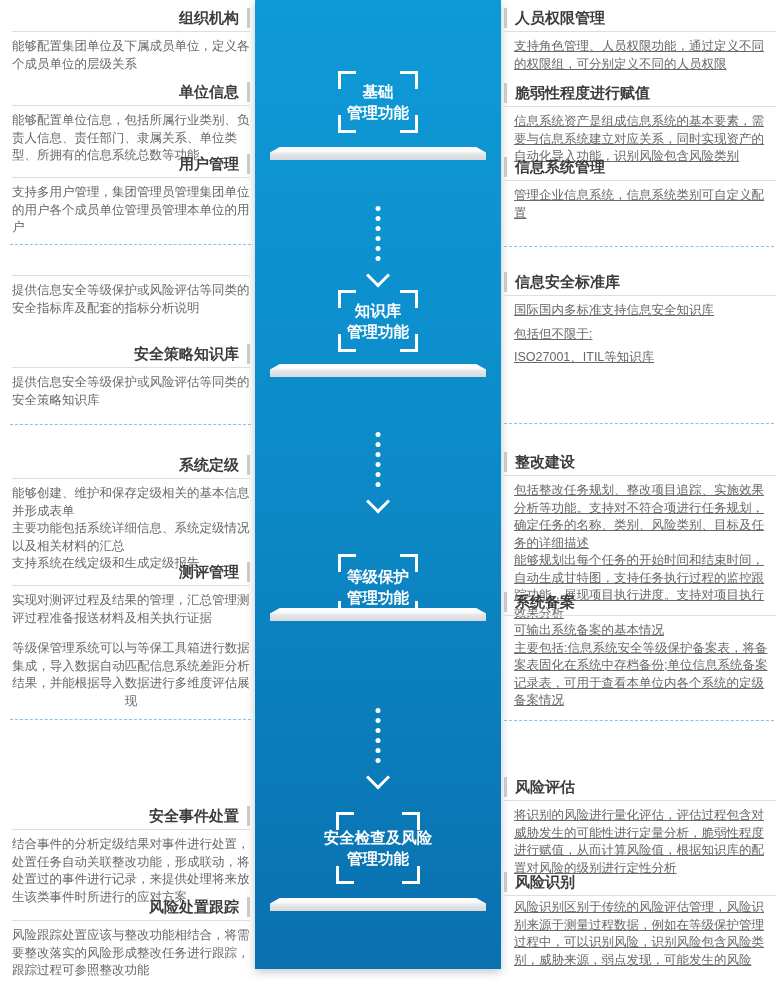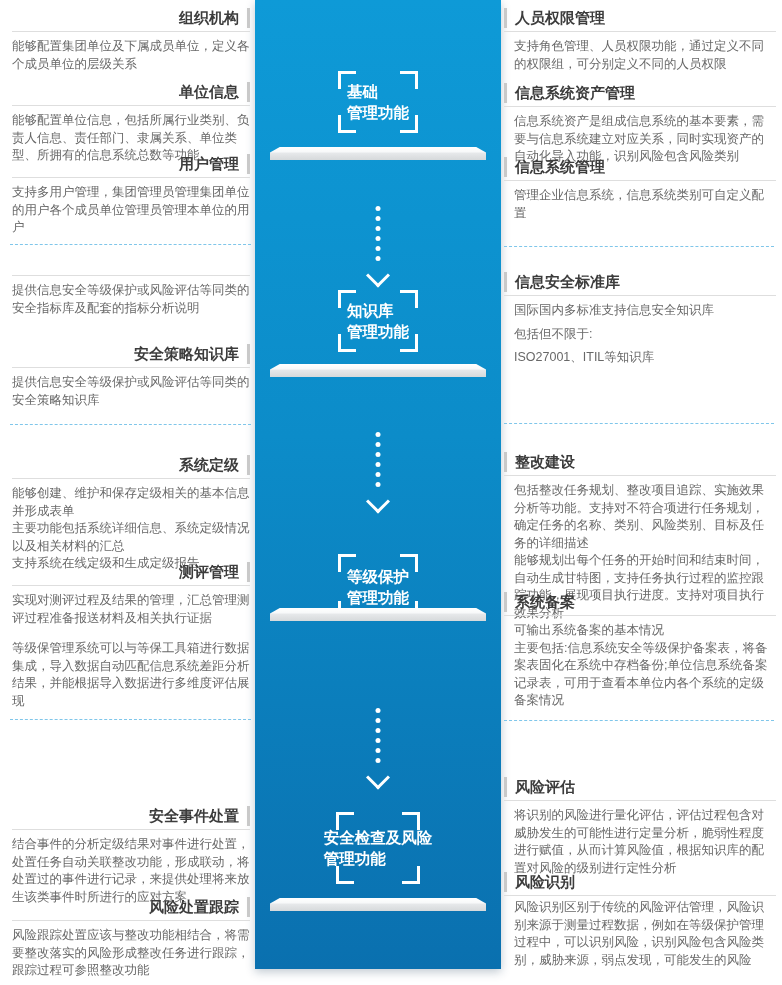--- a/index.html
+++ b/index.html
@@ -10,21 +10,21 @@
   .center-col{position:absolute;left:255px;top:0;width:246px;height:969px;
               background:linear-gradient(180deg,#0E9AD7 0%,#0C8CC9 45%,#0A70AF 100%);
               box-shadow:0 3px 9px rgba(30,60,90,.28);}
   .frame{position:absolute;left:50%;transform:translateX(-50%);width:80px;height:62px;}
   .corner{position:absolute;width:15px;height:15px;}
   .corner.tl{top:0;left:0;border-top:3px solid #fff;border-left:3px solid #fff;}
   .corner.tr{top:0;right:0;border-top:3px solid #fff;border-right:3px solid #fff;}
   .corner.bl{bottom:0;left:0;border-bottom:3px solid #fff;border-left:3px solid #fff;}
   .corner.br{bottom:0;right:0;border-bottom:3px solid #fff;border-right:3px solid #fff;}
   .module-label{position:absolute;left:50%;top:50%;transform:translate(-50%,-50%);
-                text-align:left;color:#ffffff;font-weight:700;font-size:15.5px;
+                text-align:center;color:#ffffff;font-weight:700;font-size:15.5px;
                 line-height:21px;white-space:nowrap;}
   .platform{position:absolute;left:15px;right:15px;height:13px;
             background:linear-gradient(180deg,#ffffff 0%,#f7f8f9 40%,#e7e9eb 45%,#d6d9db 100%);
             clip-path:polygon(4.5% 0,95.5% 0,100% 42%,100% 100%,0 100%,0 42%);
             filter:drop-shadow(0 4px 4px rgba(0,40,80,.28));}
   .flow-arrow{position:absolute;left:50%;transform:translateX(-50%);
               display:flex;flex-direction:column;align-items:center;gap:5px;}
   .dot{width:5px;height:5px;border-radius:50%;background:#ffffff;}
   .chev{width:14px;height:14px;border-right:3px solid #fff;border-bottom:3px solid #fff;
         transform:rotate(45deg);margin-top:1px;}
@@ -34,24 +34,24 @@
   .sec.l{left:12px;width:238px;}
   .sec.r{left:504px;width:272px;}
   .hdr{display:flex;align-items:flex-end;}
   .sec.l .hdr{justify-content:flex-end;}
   .title{font-size:15px;font-weight:700;color:#3c3c3c;line-height:20px;}
   .vbar{width:3px;height:20px;background:#c9c9c9;flex:0 0 3px;}
   .sec.l .vbar{margin-left:8px;}
   .sec.r .vbar{margin-right:8px;}
   .rule{height:1px;background:#dedede;margin-top:3px;}
   .body{margin-top:6px;font-size:12.5px;color:#686868;line-height:17.5px;text-align:left;}
-  .sec.r .body{padding-left:10px;}
+  .sec.r .body{padding-left:10px;text-decoration:underline;}
   .body p{margin:0;}
   .body.airy p{margin-bottom:6px;}
-  .gap{margin-top:13px !important;}
+  .gap{margin-top:13px !important;text-align:center;}
 
   .dashsep{position:absolute;border-top:1px dashed #7fc6ea;height:0;}
   .dashsep.l{left:10px;width:241px;}
   .dashsep.r{left:504px;width:270px;}
 </style>
 </head>
 <body>
 
 <div class="canvas">
 
@@ -248,21 +248,21 @@
     </div>
     <div class="rule"></div>
     <div class="body">
       <p>支持角色管理、人员权限功能，通过定义不同的权限组，可分别定义不同的人员权限</p>
     </div>
   </div>
 
   <div class="sec r" style="top:83px">
     <div class="hdr">
       <span class="vbar"></span>
-      <span class="title">信息系统资产管理</span>
+      <span class="title">脆弱性程度进行赋值</span>
     </div>
     <div class="rule"></div>
     <div class="body">
       <p>信息系统资产是组成信息系统的基本要素，需要与信息系统建立对应关系，同时实现资产的自动化导入功能，识别风险包含风险类别</p>
     </div>
   </div>
 
   <div class="sec r" style="top:157px">
     <div class="hdr">
       <span class="vbar"></span>

